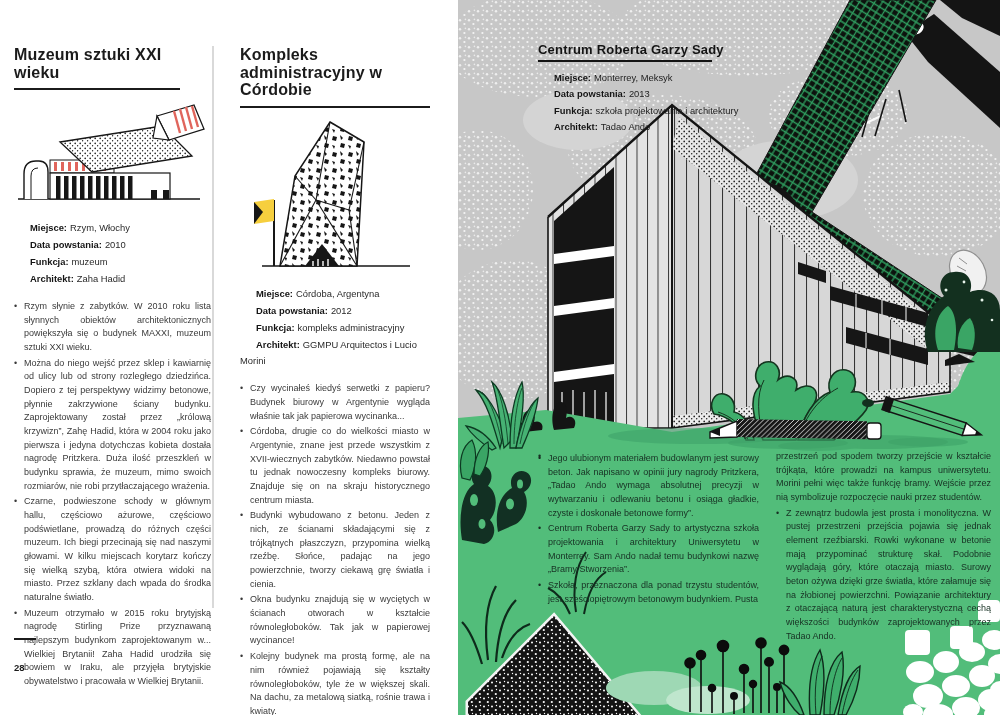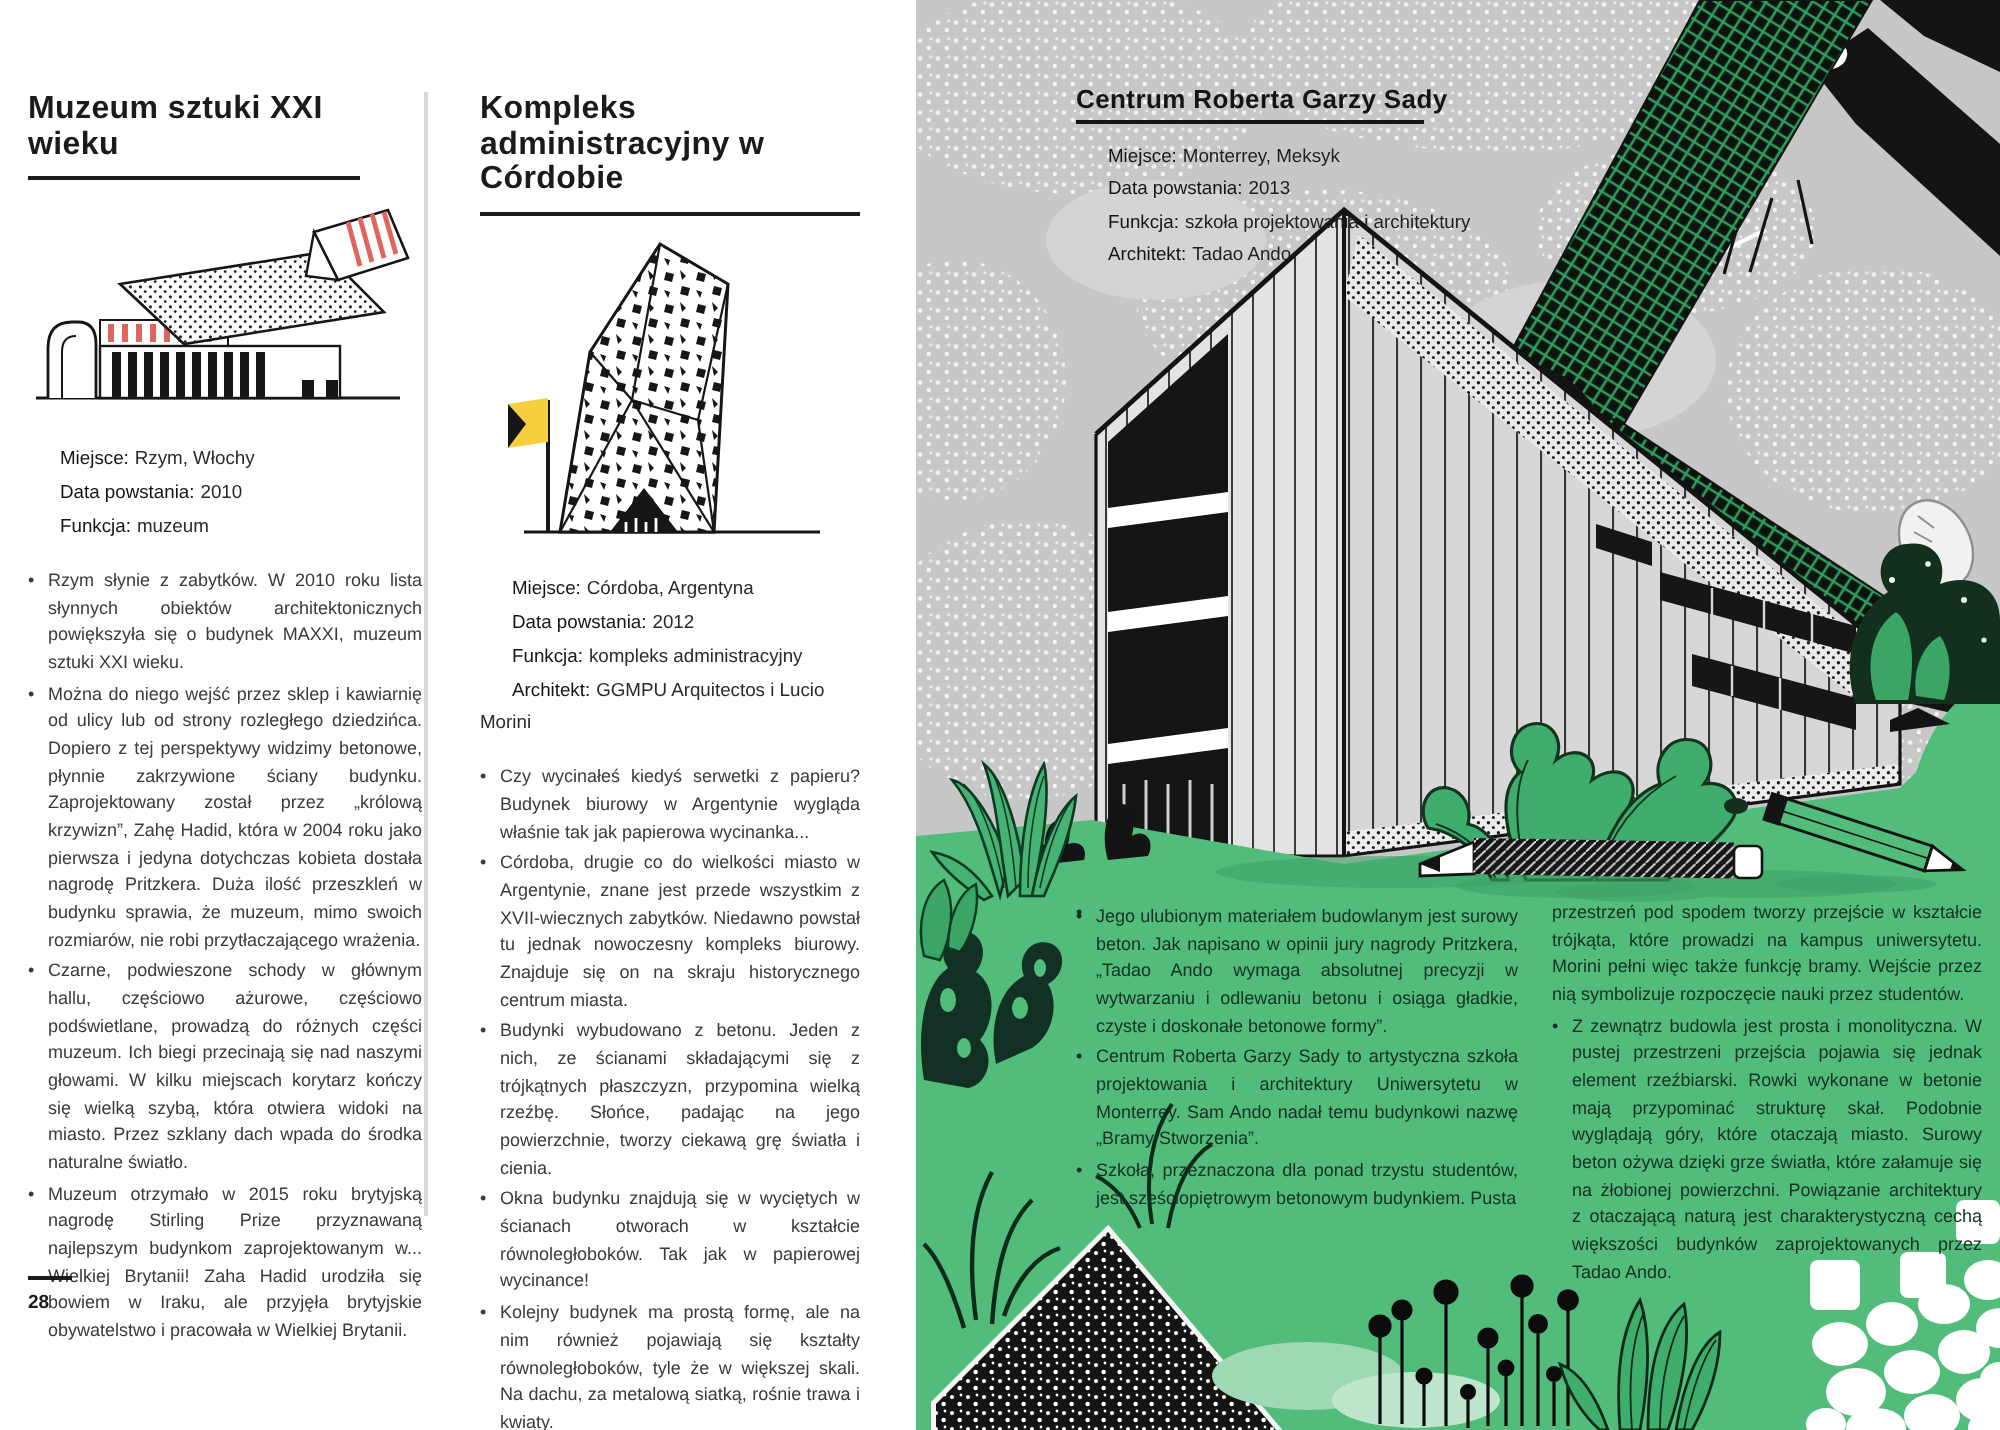--- a/index.html
+++ b/index.html
@@ -12,30 +12,30 @@
   .col{position:absolute;top:46px;}
   .col1{left:14px;width:197px;}
   .col2{left:240px;width:190px;}
   .article-title{font-size:16px;font-weight:bold;color:#1b1b1b;letter-spacing:.2px;line-height:1.1;}
   .title-rule{height:2px;background:#1b1b1b;margin-top:7px;}
   .col1 .title-rule{width:166px;}
   .col2 .title-rule{width:190px;}
   .illu{margin-top:12px;}
   .meta{margin-top:10px;}
   .meta-row{font-size:9.4px;line-height:1.8;color:#2a2a2a;}
-  .meta-label{font-weight:normal;color:#151515;margin-right:3px;padding-left:16px;}
+  .meta-label{font-weight:bold;color:#151515;margin-right:3px;padding-left:16px;}
   .bullets{margin-top:12px;}
   .bullet-item{position:relative;padding-left:10px;font-size:9px;line-height:1.52;
     text-align:justify;color:#3a3a3a;margin-bottom:2px;}
   .bullet-item .marker{position:absolute;left:0;top:0;font-size:9px;color:#3a3a3a;}
   .bullet-item.no-marker{padding-left:0;}
   .divider{position:absolute;left:212px;top:46px;width:1.5px;height:562px;background:#d9d9d9;}
   .pagenum-wrap{position:absolute;left:14px;top:638px;}
   .pagenum-rule{width:22px;height:2px;background:#1b1b1b;}
-  .pagenum{font-size:9.5px;font-weight:bold;margin-top:6px;color:#1b1b1b;}
+  .pagenum{font-size:9.5px;font-weight:bold;margin-top:22px;color:#1b1b1b;}
   
   .right-page{position:absolute;left:458px;top:0;width:542px;height:715px;background:#7dd3fc;overflow:hidden;}
   .right-page svg.bg{position:absolute;left:0;top:0;}
   .rp-title{position:absolute;left:80px;top:42px;font-size:13px;font-weight:bold;color:#141414;letter-spacing:.2px;}
   .rp-title-rule{position:absolute;left:80px;top:60px;width:174px;height:2px;background:#141414;}
   .rp-meta{position:absolute;left:80px;top:70px;}
   .rp-meta .meta-row{font-size:9.4px;line-height:1.75;color:#1e1e1e;}
   .rp-col{position:absolute;top:450px;}
   .rp-col .bullet-item{color:#173023;}
   .rp-col .bullet-item .marker{color:#173023;}
@@ -103,20 +103,21 @@
           <line x1="178" y1="4" x2="184" y2="25"></line>
       </g>
       <polygon points="143,14 155,38 139,36" fill="#fff" stroke="#161616" stroke-width="1.2"></polygon>
     </g>
   </svg>
 
   <div class="meta">
       <div class="meta-row"><span class="meta-label">Miejsce:</span><span class="meta-value">Rzym, Włochy</span></div>
       <div class="meta-row"><span class="meta-label">Data powstania:</span><span class="meta-value">2010</span></div>
       <div class="meta-row"><span class="meta-label">Funkcja:</span><span class="meta-value">muzeum</span></div>
+      <div class="meta-row"><span class="meta-label">Architekt:</span><span class="meta-value">Zaha Hadid</span></div>
     </div>
   <div class="bullets">
       <div class="bullet-item"><span class="marker">•</span><span>Rzym słynie z zabytków. W 2010 roku lista słynnych obiektów architektonicznych powiększyła się o budynek MAXXI, muzeum sztuki XXI wieku.</span></div>
       <div class="bullet-item"><span class="marker">•</span><span>Można do niego wejść przez sklep i kawiarnię od ulicy lub od strony rozległego dziedzińca. Dopiero z tej perspektywy widzimy betonowe, płynnie zakrzywione ściany budynku. Zaprojektowany został przez „królową krzywizn”, Zahę Hadid, która w 2004 roku jako pierwsza i jedyna dotychczas kobieta dostała nagrodę Pritzkera. Duża ilość przeszkleń w budynku sprawia, że muzeum, mimo swoich rozmiarów, nie robi przytłaczającego wrażenia.</span></div>
       <div class="bullet-item"><span class="marker">•</span><span>Czarne, podwieszone schody w głównym hallu, częściowo ażurowe, częściowo podświetlane, prowadzą do różnych części muzeum. Ich biegi przecinają się nad naszymi głowami. W kilku miejscach korytarz kończy się wielką szybą, która otwiera widoki na miasto. Przez szklany dach wpada do środka naturalne światło.</span></div>
       <div class="bullet-item"><span class="marker">•</span><span>Muzeum otrzymało w 2015 roku brytyjską nagrodę Stirling Prize przyznawaną najlepszym budynkom zaprojektowanym w... Wielkiej Brytanii! Zaha Hadid urodziła się bowiem w Iraku, ale przyjęła brytyjskie obywatelstwo i pracowała w Wielkiej Brytanii.</span></div>
     </div>
 </div>
 
 <div class="divider"></div>

